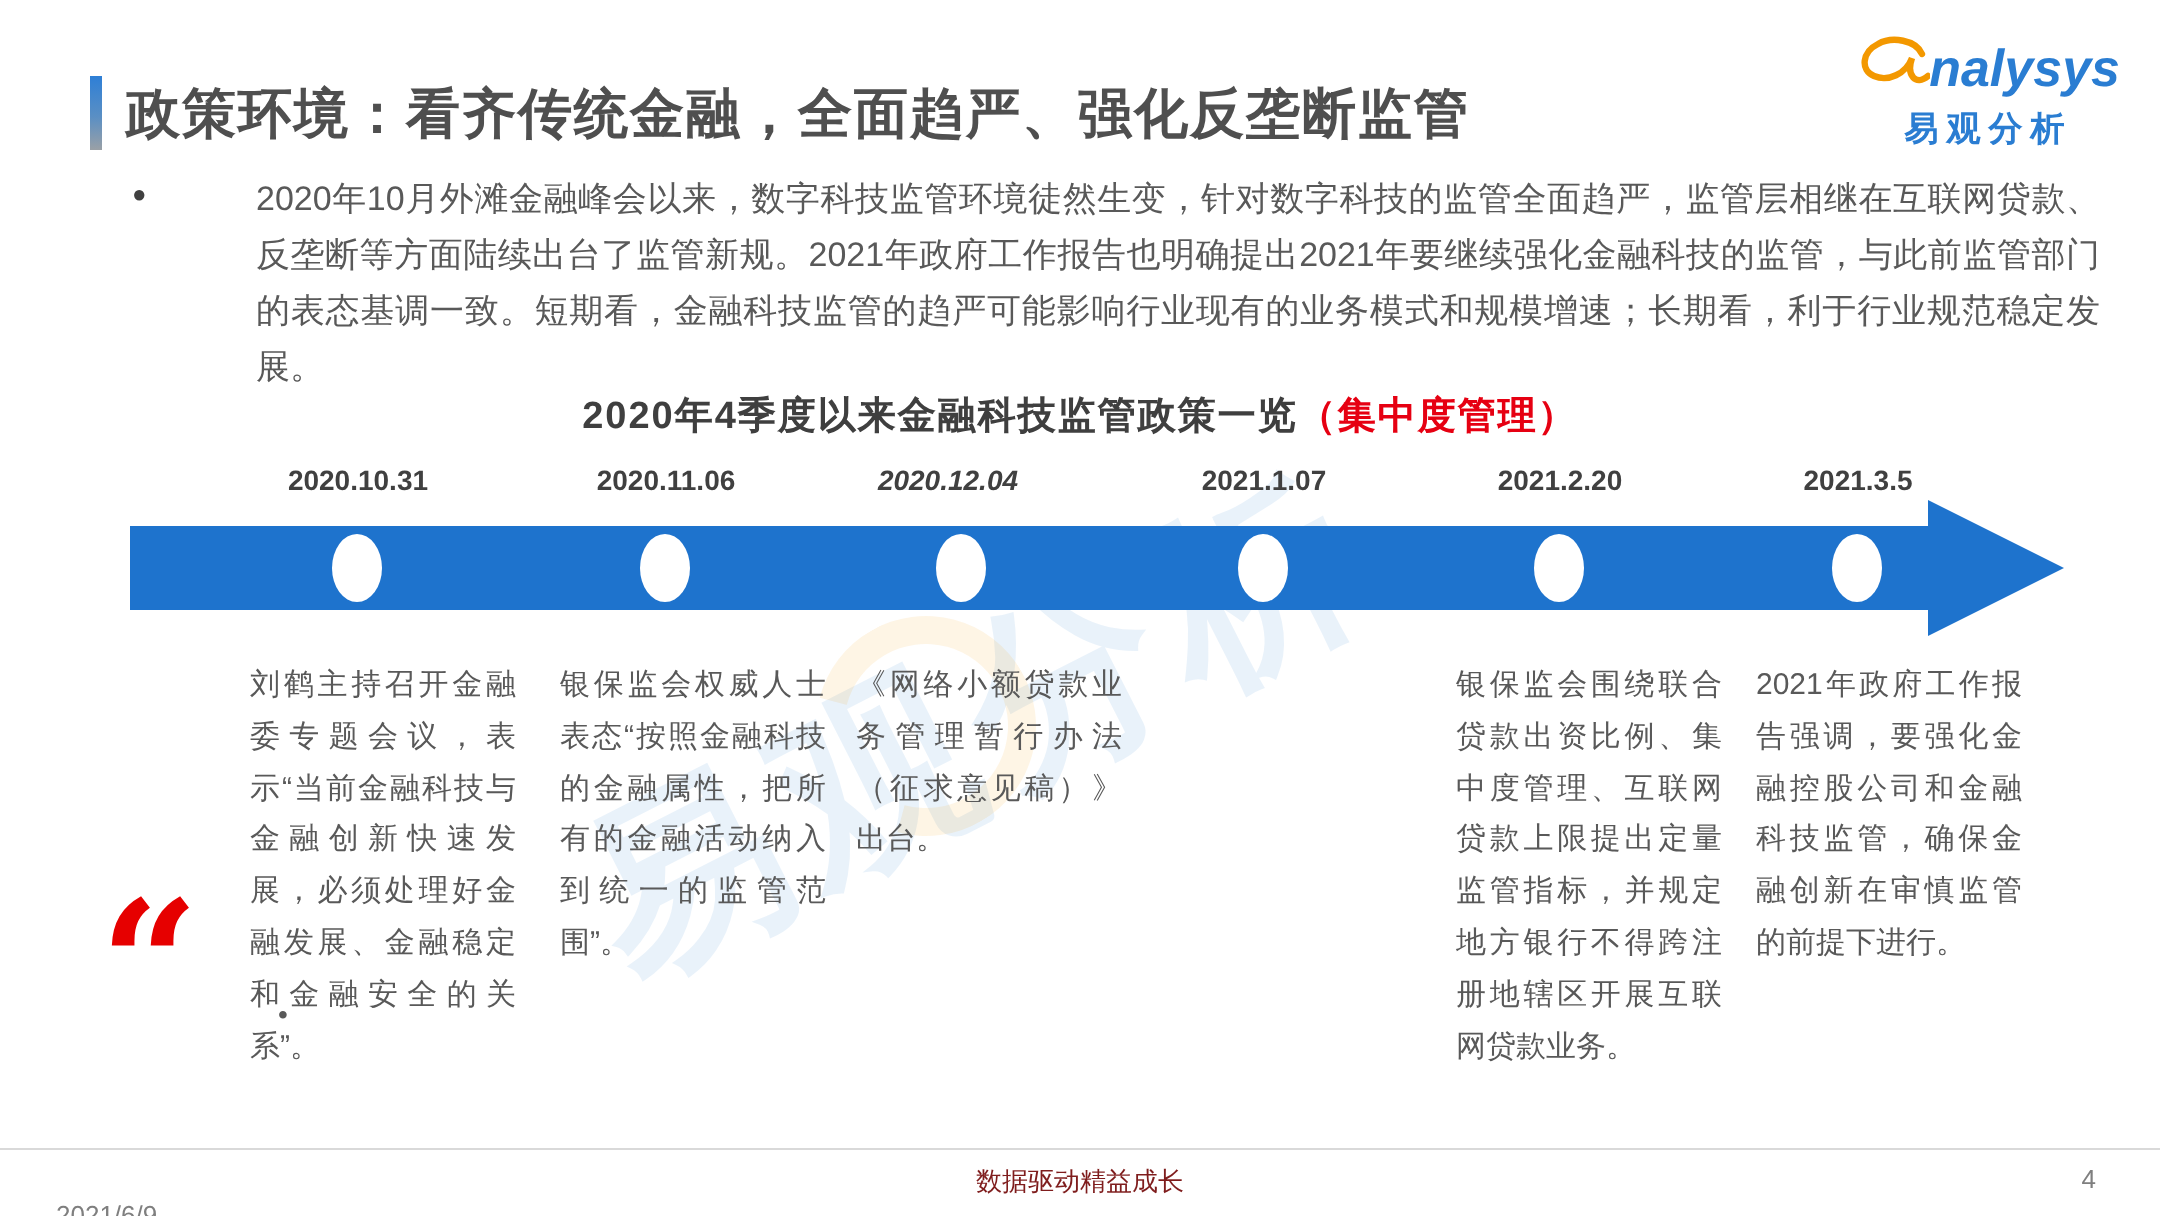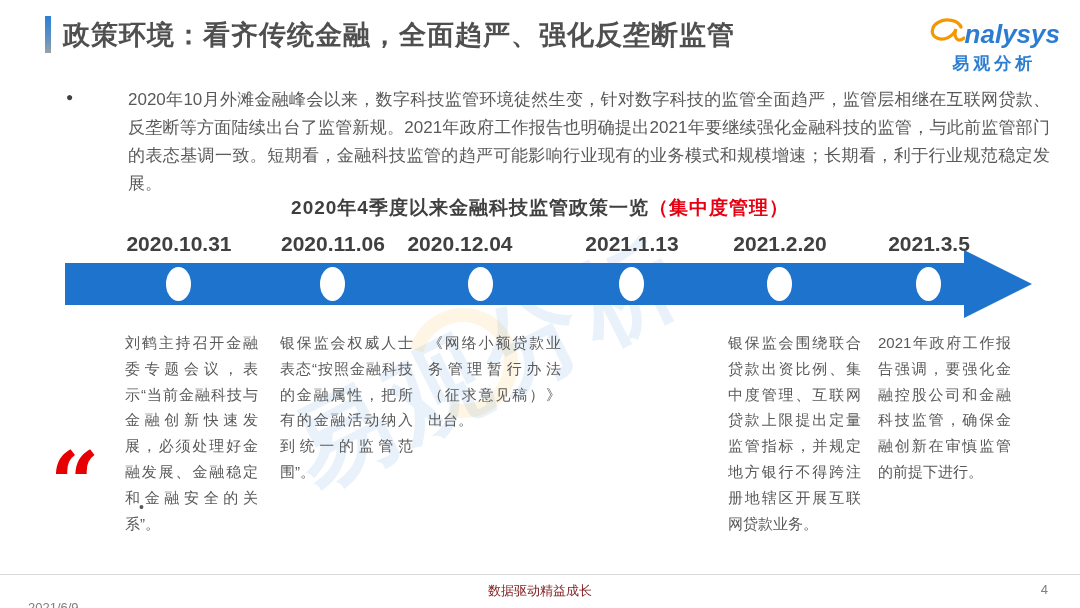--- a/index.html
+++ b/index.html
@@ -34,21 +34,21 @@
     top: 308px;
     width: 110px;
     height: 110px;
     border: 14px solid rgba(243, 152, 0, 0.10);
     border-left-color: transparent;
     border-radius: 50%;
     transform: rotate(-30deg);
     z-index: 0;
   }
   
-  .title-row { position: absolute; left: 45px; top: 16px; display: flex; align-items: center; z-index: 2; text-align: center; }
+  .title-row { position: absolute; left: 45px; top: 38px; display: flex; align-items: center; z-index: 2; text-align: center; }
   .title-bar {
     width: 6px; height: 37px; margin-right: 12px;
     background: linear-gradient(180deg, #2e7fd6 0%, #5a8fc4 55%, #9aa0a6 100%);
   }
   .slide-title { font-size: 27px; font-weight: bold; color: #4f4f4f; letter-spacing: 1px; }
   .logo { position: absolute; right: 20px; top: 18px; text-align: center; z-index: 2; }
   .logo-top { display: flex; align-items: center; justify-content: center; }
   .logo-brand {
     font-size: 26px; font-weight: bold; font-style: italic;
     color: #2a7dd2; letter-spacing: 0px; line-height: 1;
@@ -64,21 +64,21 @@
   
   .chart-title {
     position: absolute; left: 0; top: 195px; width: 100%;
     text-align: center; font-size: 19px; font-weight: bold; color: #3f3f3f;
     letter-spacing: 1px; z-index: 2;
   }
   .chart-title .hl { color: #e60012; }
   
   .tl-date {
     position: absolute; top: 232px; width: 132px; text-align: center;
-    font-size: 21px; font-weight: bold; color: #404040; z-index: 2;
+    font-size: 14px; font-weight: bold; color: #404040; z-index: 2;
   }
   .arrow-body {
     position: absolute; left: 65px; top: 263px; width: 901px; height: 42px;
     background: #1e73cd; z-index: 1;
   }
   .arrow-head {
     position: absolute; left: 964px; top: 250px; width: 0; height: 0;
     border-top: 34px solid transparent;
     border-bottom: 34px solid transparent;
     border-left: 68px solid #1e73cd;
@@ -87,21 +87,21 @@
   .tl-dot {
     position: absolute; top: 267px; width: 25px; height: 34px;
     background: #ffffff; border-radius: 50%; z-index: 2;
   }
   .tl-text {
     position: absolute; top: 330px; width: 133px;
     font-size: 15px; line-height: 1.72; color: #595959;
     text-align: justify; z-index: 2;
   }
   
-  .c1d { left: 113px; } .c2d { left: 267px; } .c3d { left: 394px; }
+  .c1d { left: 113px; } .c2d { left: 267px; } .c3d { left: 408px; font-style: italic; }
   .c4d { left: 566px; } .c5d { left: 714px; } .c6d { left: 863px; }
   .c1o { left: 166px; } .c2o { left: 320px; } .c3o { left: 468px; }
   .c4o { left: 619px; } .c5o { left: 767px; } .c6o { left: 916px; }
   .c1t { left: 125px; } .c2t { left: 280px; } .c3t { left: 428px; }
   .c4t { left: 578px; } .c5t { left: 728px; } .c6t { left: 878px; }
   
   .quote-mark {
     position: absolute; left: 50px; top: 440px;
     font-family: "DejaVu Serif", "Liberation Serif", serif;
     font-size: 86px; font-weight: bold; color: #e60000;
@@ -147,21 +147,21 @@
   <div class="intro-bullet">●</div>
   <div class="intro">2020年10月外滩金融峰会以来，数字科技监管环境徒然生变，针对数字科技的监管全面趋严，监管层相继在互联网贷款、反垄断等方面陆续出台了监管新规。2021年政府工作报告也明确提出2021年要继续强化金融科技的监管，与此前监管部门的表态基调一致。短期看，金融科技监管的趋严可能影响行业现有的业务模式和规模增速；长期看，利于行业规范稳定发展。</div>
 
   <div class="chart-title">
     <span>2020年4季度以来金融科技监管政策一览</span><span class="hl">（集中度管理）</span>
   </div>
 
   <div class="tl-date c1d">2020.10.31</div>
   <div class="tl-date c2d">2020.11.06</div>
   <div class="tl-date c3d">2020.12.04</div>
-  <div class="tl-date c4d">2021.1.13</div>
+  <div class="tl-date c4d">2021.1.07</div>
   <div class="tl-date c5d">2021.2.20</div>
   <div class="tl-date c6d">2021.3.5</div>
 
   <div class="arrow-body"></div>
   <div class="arrow-head"></div>
 
   <div class="tl-dot c1o"></div>
   <div class="tl-dot c2o"></div>
   <div class="tl-dot c3o"></div>
   <div class="tl-dot c4o"></div>

